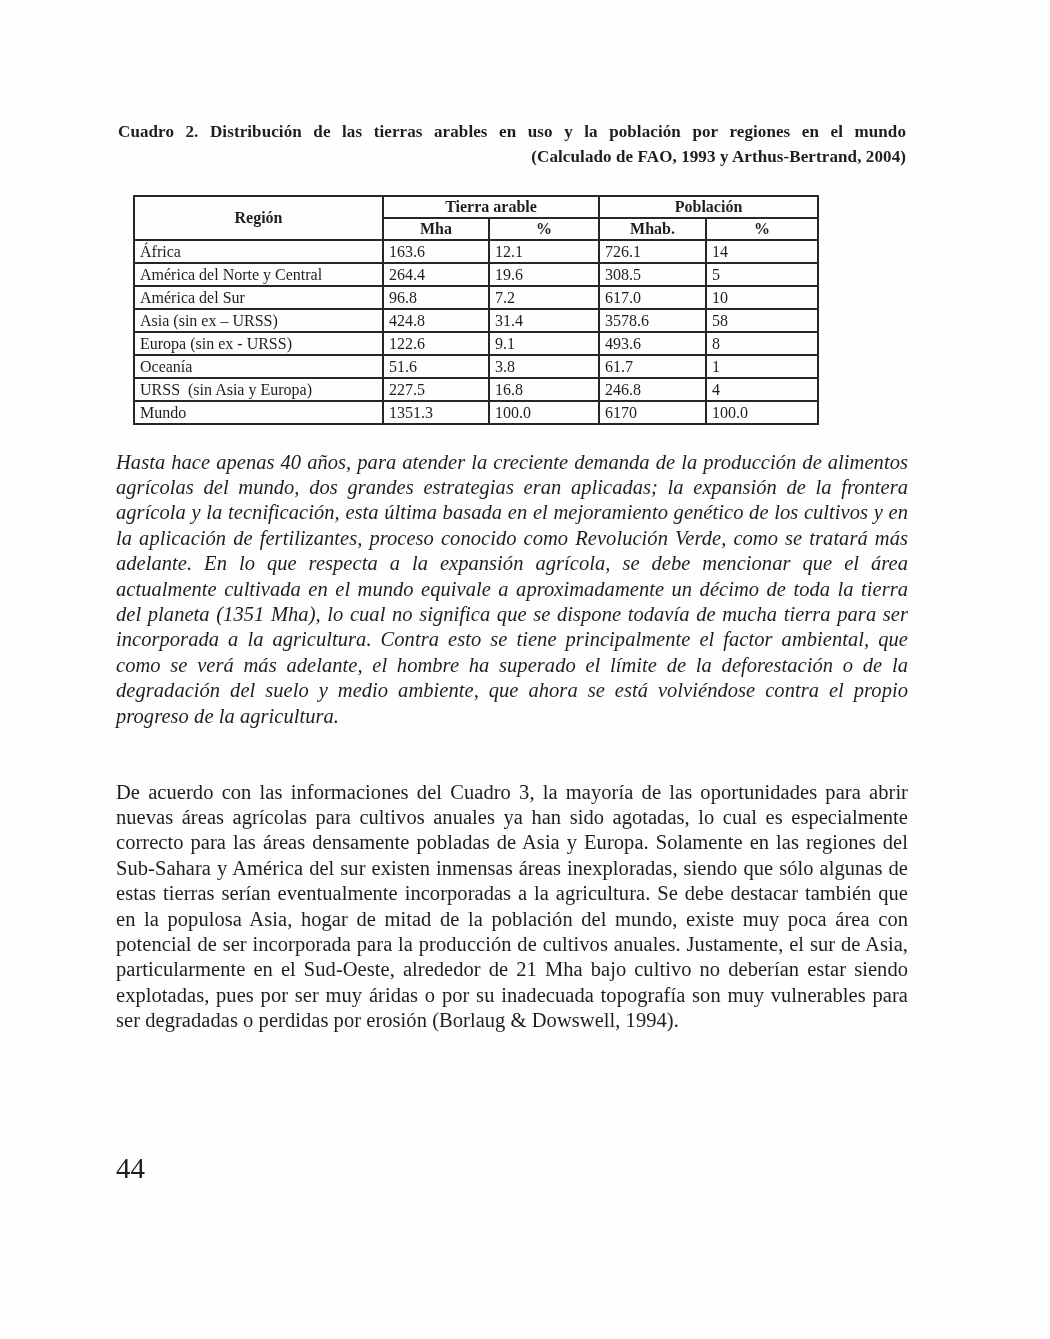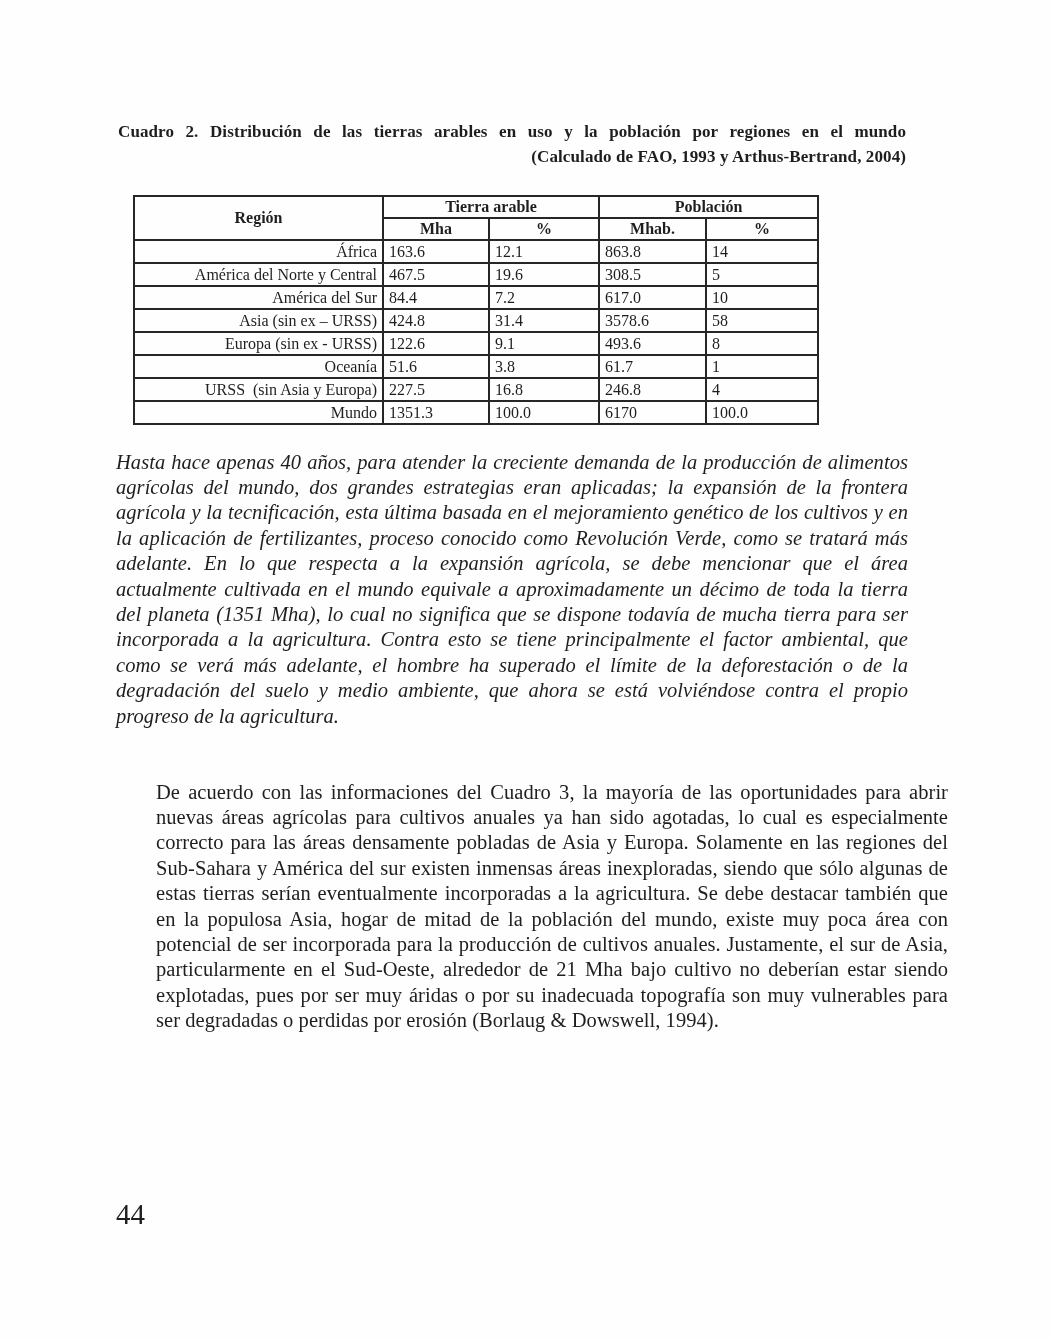--- a/index.html
+++ b/index.html
@@ -54,47 +54,47 @@
   .data-table thead th {
     font-weight: bold;
     text-align: center;
     height: 20px;
   }
   .data-table tbody td {
     height: 21px;
     font-weight: normal;
   }
   .region-cell {
-    text-align: right;
+    text-align: left;
     padding-left: 8px;
     white-space: pre-wrap;
   }
   .value-cell {
     text-align: left;
   }
   .header-region-cell {
     vertical-align: middle;
   }
   
   .para {
     position: absolute;
     left: 116px;
     width: 792px;
     font-size: 20.5px;
     line-height: 25.4px;
     text-align: justify;
     letter-spacing: 0.05px;
   }
   .para-1 { top: 429px; font-style: italic; }
-  .para-2 { top: 759px; margin-left: 40px; }
+  .para-2 { top: 759px; }
   
   .page-number {
     position: absolute;
     left: 116px;
-    top: 1198px;
+    top: 1152px;
     font-size: 29px;
     line-height: 32px;
   }
 </style>
 </head>
 <body>
 
 <div class="page">
 
   <div class="caption">
@@ -121,33 +121,33 @@
         <th>%</th>
         <th>Mhab.</th>
         <th>%</th>
       </tr>
     </thead>
     <tbody>
       <tr>
         <td class="region-cell">África</td>
         <td class="value-cell">163.6</td>
         <td class="value-cell">12.1</td>
-        <td class="value-cell">863.8</td>
+        <td class="value-cell">726.1</td>
         <td class="value-cell">14</td>
       </tr>
       <tr>
         <td class="region-cell">América del Norte y Central</td>
-        <td class="value-cell">467.5</td>
+        <td class="value-cell">264.4</td>
         <td class="value-cell">19.6</td>
         <td class="value-cell">308.5</td>
         <td class="value-cell">5</td>
       </tr>
       <tr>
         <td class="region-cell">América del Sur</td>
-        <td class="value-cell">84.4</td>
+        <td class="value-cell">96.8</td>
         <td class="value-cell">7.2</td>
         <td class="value-cell">617.0</td>
         <td class="value-cell">10</td>
       </tr>
       <tr>
         <td class="region-cell">Asia (sin ex – URSS)</td>
         <td class="value-cell">424.8</td>
         <td class="value-cell">31.4</td>
         <td class="value-cell">3578.6</td>
         <td class="value-cell">58</td>

